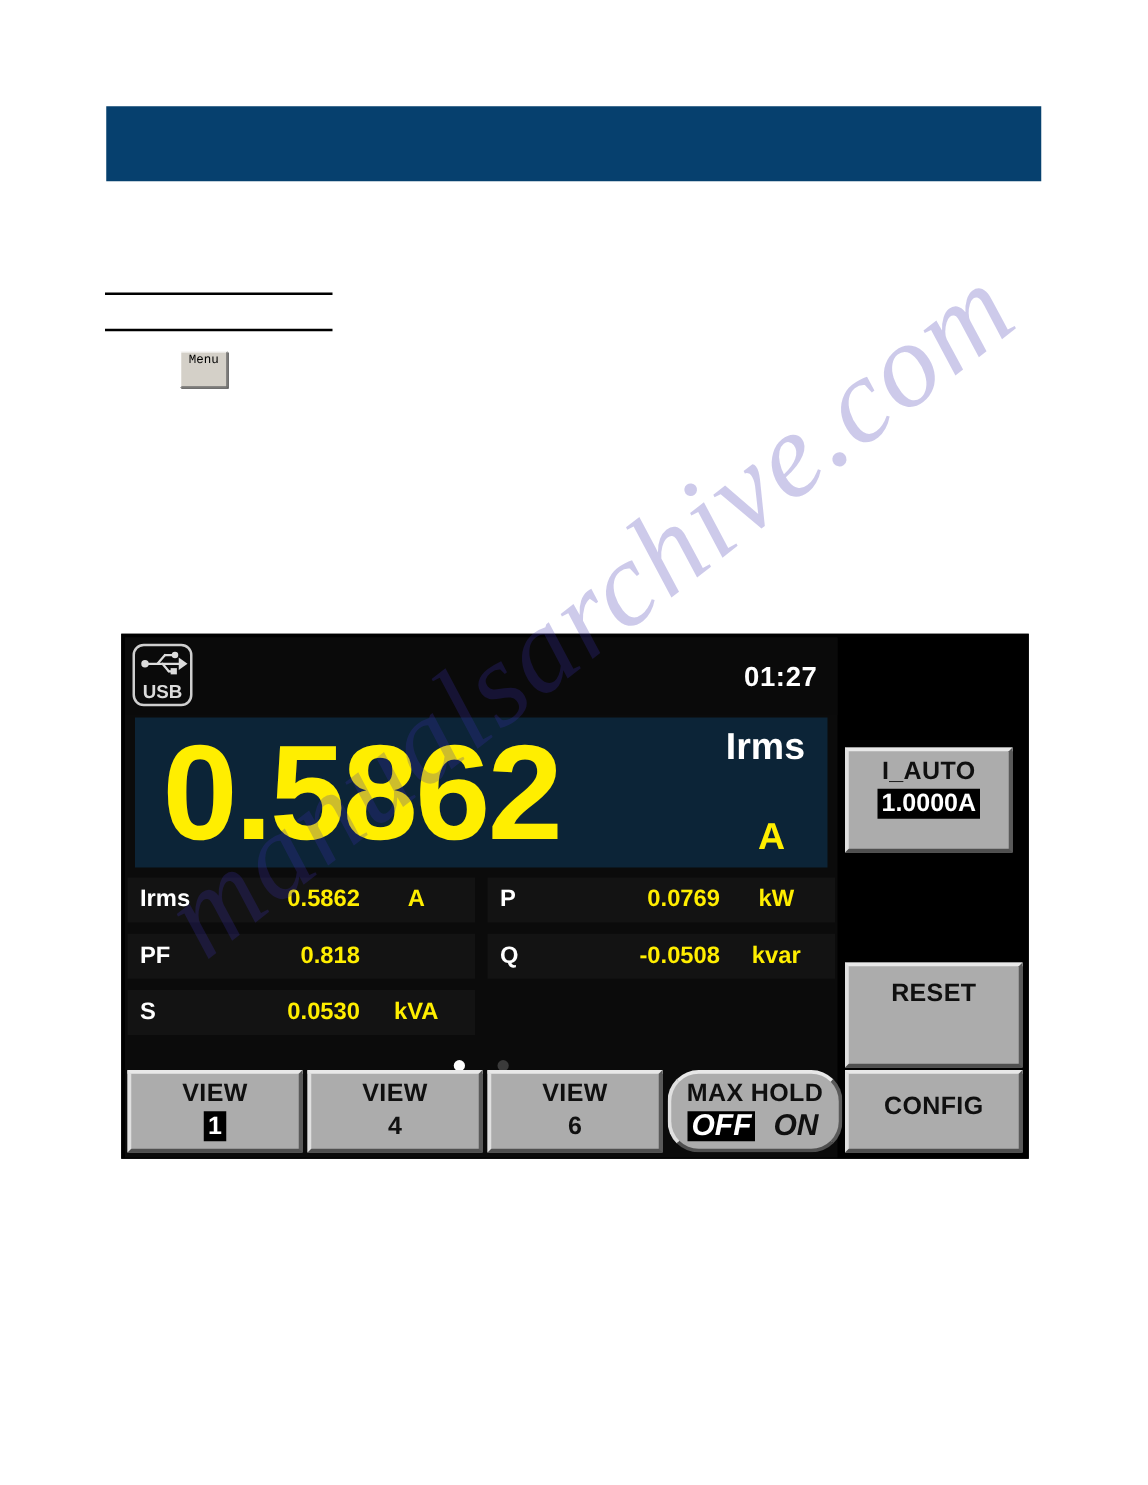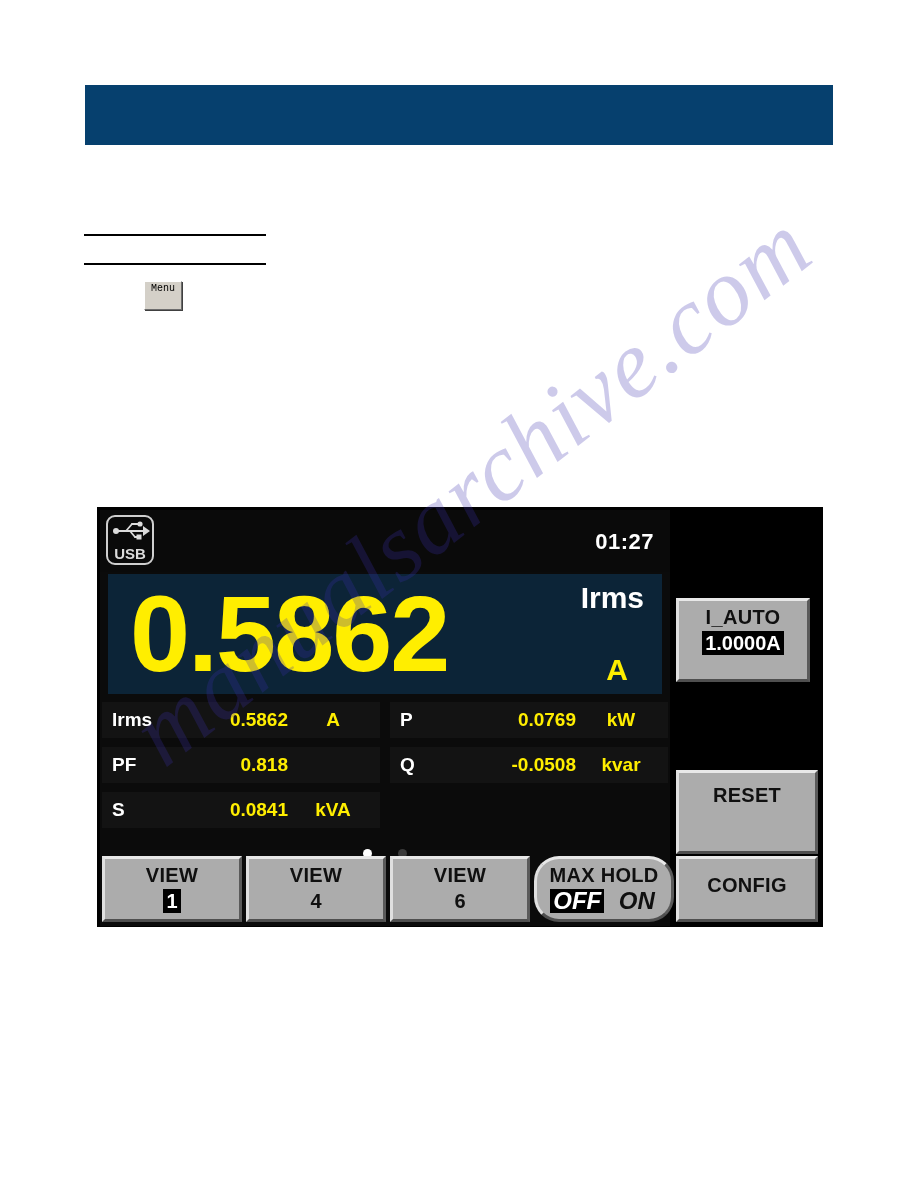--- a/index.html
+++ b/index.html
@@ -369,21 +369,21 @@
           <span class="meas-value">0.5862</span>
           <span class="meas-unit">A</span>
         </div>
         <div class="meas-row">
           <span class="meas-label">PF</span>
           <span class="meas-value">0.818</span>
           <span class="meas-unit"></span>
         </div>
         <div class="meas-row">
           <span class="meas-label">S</span>
-          <span class="meas-value">0.0841</span>
+          <span class="meas-value">0.0530</span>
           <span class="meas-unit">kVA</span>
         </div>
       </div>
 
       <div class="meas-col" id="meas-col-right">
         <div class="meas-row">
           <span class="meas-label">P</span>
           <span class="meas-value">0.0769</span>
           <span class="meas-unit">kW</span>
         </div>

